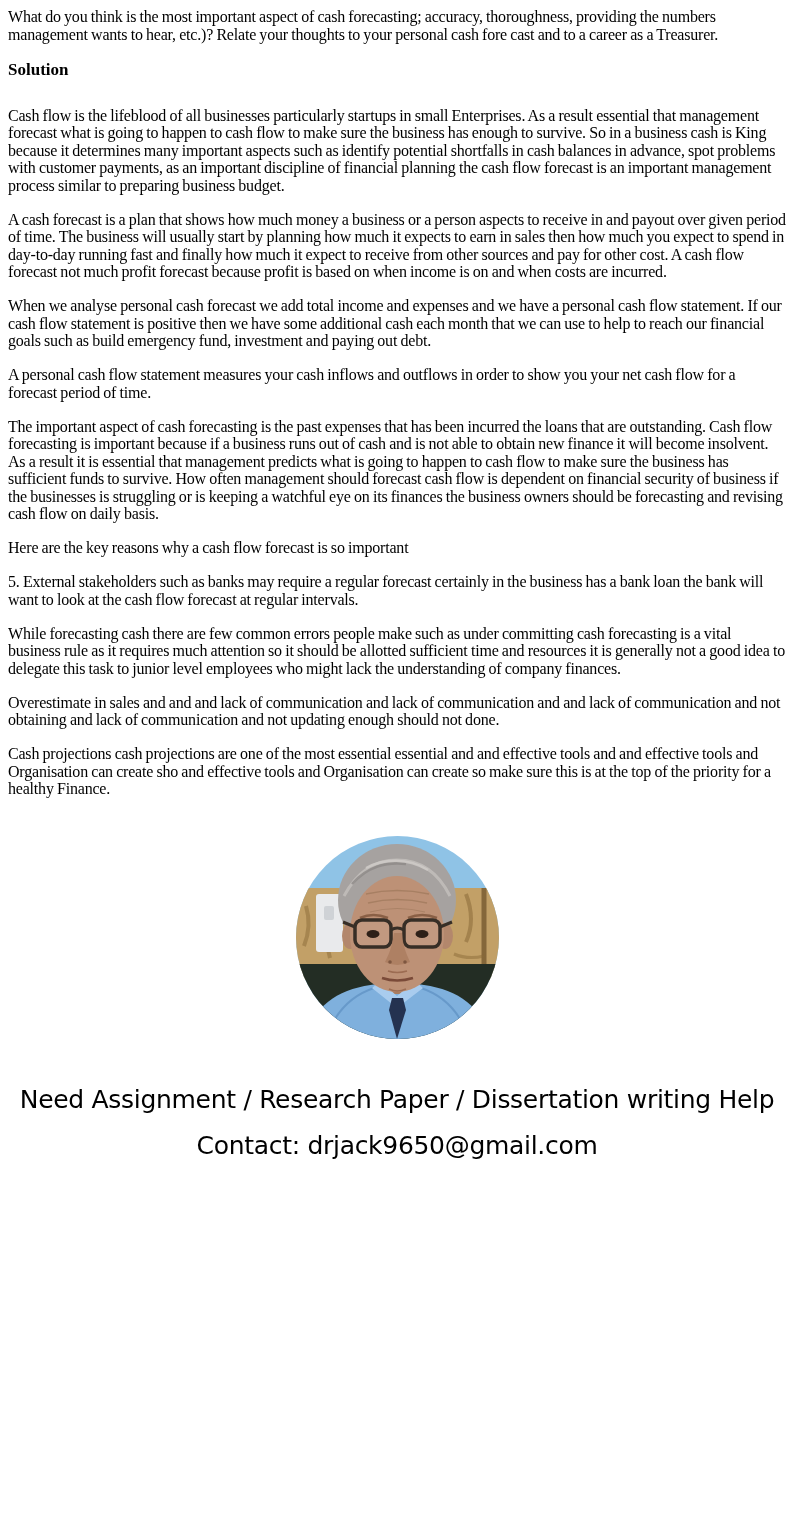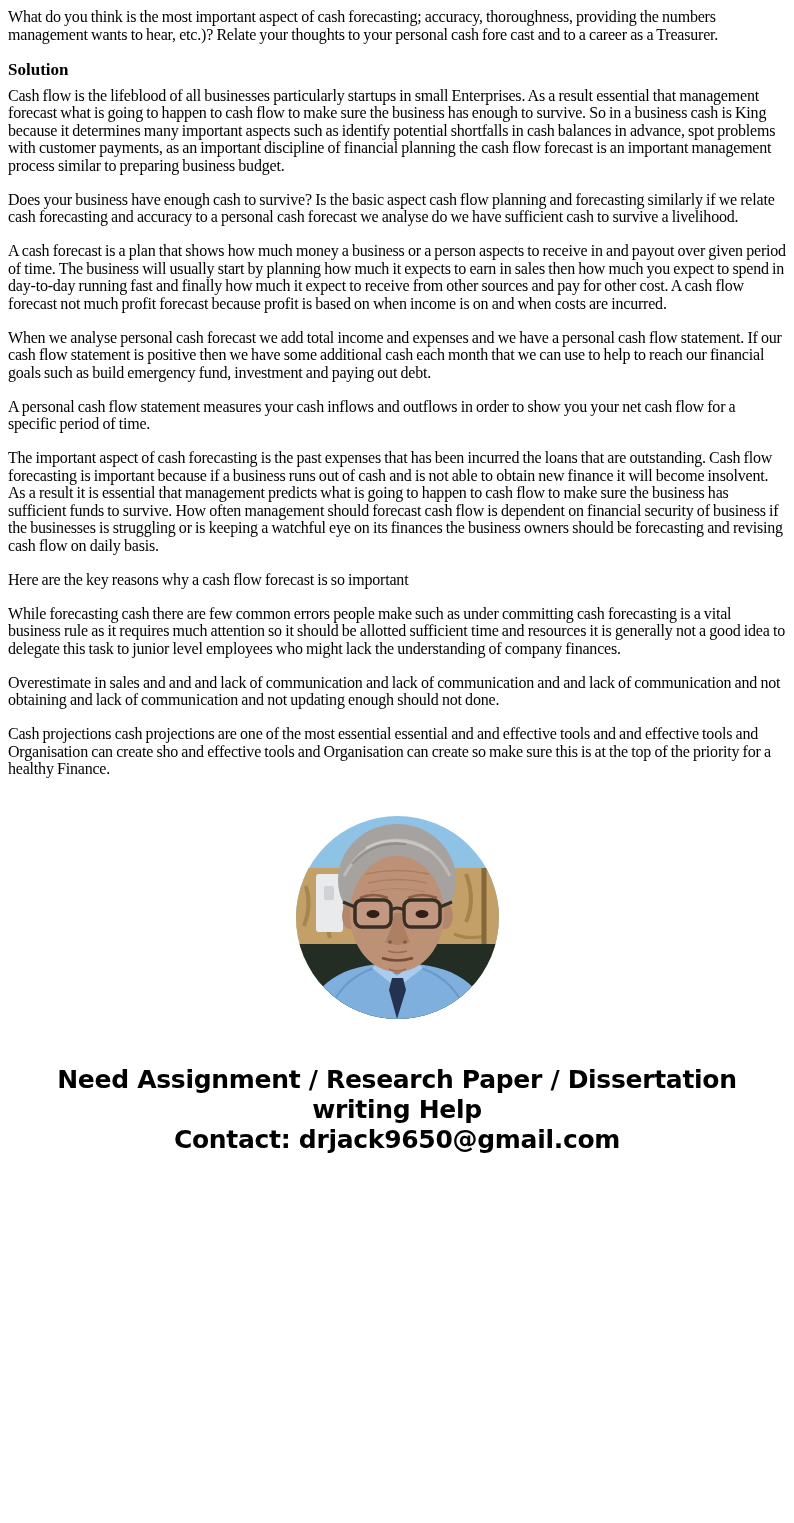--- a/index.html
+++ b/index.html
@@ -15,57 +15,57 @@
     font-size: 16px;
     line-height: 17.5px;
     letter-spacing: -0.2px;
     margin: 0 0 16.5px 0;
     word-spacing: -0.5px;
   }
   h2.solution-heading {
     font-family: "Liberation Serif", serif;
     font-size: 17px;
     font-weight: bold;
-    margin: 6px 0 7px 0;
+    margin: 6px 0 27px 0;
   }
   .avatar-wrap {
     margin: 38px 0 0 0;
     display: flex;
     justify-content: center;
   }
   .avatar-svg { display: block; width: 203px; height: 203px; }
   .footer {
     margin-top: 46px;
     text-align: center;
     font-family: "DejaVu Sans", sans-serif;
-    font-weight: bold;
+    font-weight: normal;
     font-size: 25px;
     line-height: 30px;
     color: #000000;
     letter-spacing: -0.3px;
   }
   .footer-heading { max-width: 780px; margin: 0 auto; }
-  .footer-contact { max-width: 780px; margin: 0 auto; }
+  .footer-contact { max-width: 780px; margin: 16px auto; }
 </style>
 </head>
 <body>
 
 <main class="page">
 
   <p class="body-text">What do you think is the most important aspect of cash forecasting; accuracy, thoroughness, providing the numbers management wants to hear, etc.)? Relate your thoughts to your personal cash fore cast and to a career as a Treasurer.</p>
 
   <h2 class="solution-heading">Solution</h2>
 
   <p class="body-text">Cash flow is the lifeblood of all businesses particularly startups in small Enterprises. As a result essential that management forecast what is going to happen to cash flow to make sure the business has enough to survive. So in a business cash is King because it determines many important aspects such as identify potential shortfalls in cash balances in advance, spot problems with customer payments, as an important discipline of financial planning the cash flow forecast is an important management process similar to preparing business budget.</p>
-  <p class="body-text">Does your business have enough cash to survive? Is the basic aspect cash flow planning and forecasting similarly if we relate cash forecasting and accuracy to a personal cash forecast we analyse do we have sufficient cash to survive a livelihood.</p>
   <p class="body-text">A cash forecast is a plan that shows how much money a business or a person aspects to receive in and payout over given period of time. The business will usually start by planning how much it expects to earn in sales then how much you expect to spend in day-to-day running fast and finally how much it expect to receive from other sources and pay for other cost. A cash flow forecast not much profit forecast because profit is based on when income is on and when costs are incurred.</p>
   <p class="body-text">When we analyse personal cash forecast we add total income and expenses and we have a personal cash flow statement. If our cash flow statement is positive then we have some additional cash each month that we can use to help to reach our financial goals such as build emergency fund, investment and paying out debt.</p>
-  <p class="body-text">A personal cash flow statement measures your cash inflows and outflows in order to show you your net cash flow for a specific period of time.</p>
+  <p class="body-text">A personal cash flow statement measures your cash inflows and outflows in order to show you your net cash flow for a forecast period of time.</p>
   <p class="body-text">The important aspect of cash forecasting is the past expenses that has been incurred the loans that are outstanding. Cash flow forecasting is important because if a business runs out of cash and is not able to obtain new finance it will become insolvent. As a result it is essential that management predicts what is going to happen to cash flow to make sure the business has sufficient funds to survive. How often management should forecast cash flow is dependent on financial security of business if the businesses is struggling or is keeping a watchful eye on its finances the business owners should be forecasting and revising cash flow on daily basis.</p>
   <p class="body-text">Here are the key reasons why a cash flow forecast is so important</p>
+  <p class="body-text">5. External stakeholders such as banks may require a regular forecast certainly in the business has a bank loan the bank will want to look at the cash flow forecast at regular intervals.</p>
   <p class="body-text">While forecasting cash there are few common errors people make such as under committing cash forecasting is a vital business rule as it requires much attention so it should be allotted sufficient time and resources it is generally not a good idea to delegate this task to junior level employees who might lack the understanding of company finances.</p>
   <p class="body-text">Overestimate in sales and and and lack of communication and lack of communication and and lack of communication and not obtaining and lack of communication and not updating enough should not done.</p>
   <p class="body-text">Cash projections cash projections are one of the most essential essential and and effective tools and and effective tools and Organisation can create sho and effective tools and Organisation can create so make sure this is at the top of the priority for a healthy Finance.</p>
 
   <figure class="avatar-wrap" role="img" aria-label="Circular portrait photo of an elderly man with gray hair and dark-rimmed glasses wearing a light blue shirt in front of a patterned brown wall">
     <svg class="avatar-svg" viewBox="0 0 203 203">
       <defs>
         <clipPath id="avclip">
             <circle cx="101.5" cy="101.5" r="101.5"></circle>
           </clipPath>

